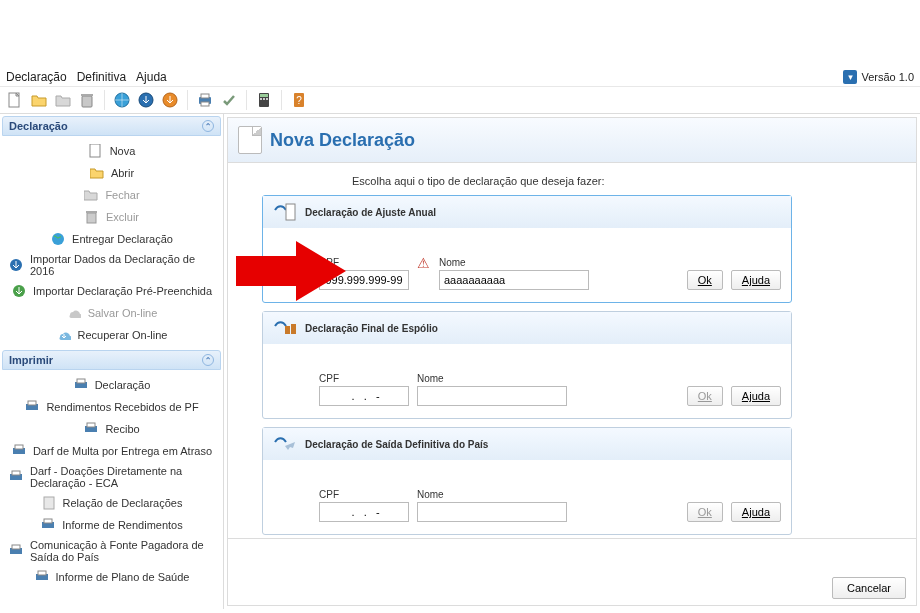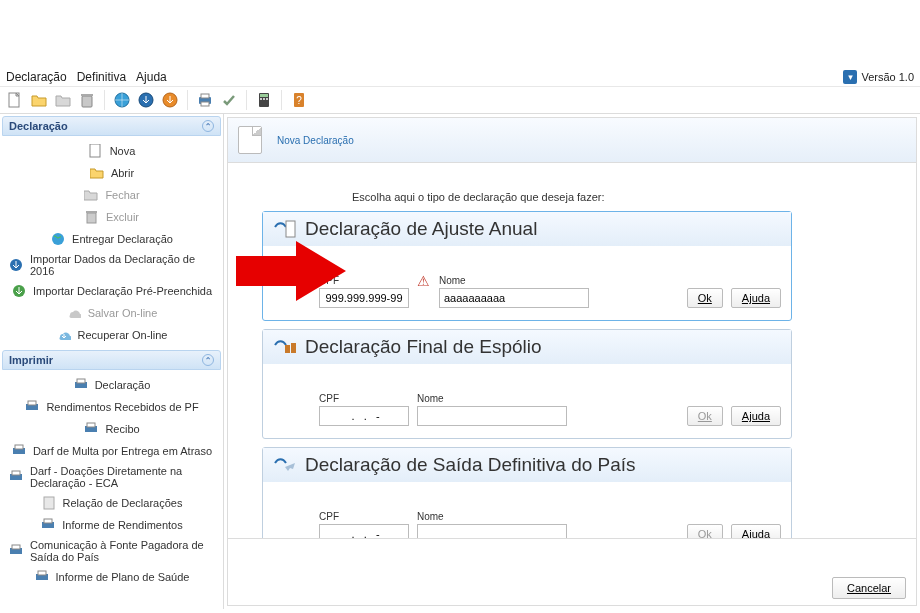--- a/index.html
+++ b/index.html
@@ -31,29 +31,29 @@
   .side-item { display: flex; align-items: center; gap: 6px; padding: 3px 4px; cursor: pointer; font-size: 11px; color: #333; justify-content: center; }
   .side-icon { width: 16px; height: 16px; display: flex; align-items: center; justify-content: center; font-size: 12px; flex-shrink: 0; }
   .side-item.disabled { color: #9a9a9a; }
 
   
   .content { flex: 1; display: flex; flex-direction: column; overflow: hidden; }
   .content-inner { flex: 1; border: 1px solid #dcdcdc; margin: 3px; position: relative; display: flex; flex-direction: column; overflow: hidden; }
   .content-header { display: flex; align-items: center; gap: 8px; padding: 8px 10px; background: linear-gradient(#f8fbff, #e6eff9); border-bottom: 1px solid #dcdcdc; }
   .header-icon { width: 24px; height: 28px; background: #fff; border: 1px solid #bbb; border-radius: 2px; position: relative; }
   .header-icon::before { content:""; position:absolute; top:0; right:0; width:8px; height:8px; background: linear-gradient(135deg, #fff 50%, #ccc 50%); border-left:1px solid #bbb; border-bottom:1px solid #bbb; }
-  .header-title { font-size: 10px; font-weight: normal; color: #2a6fb0; margin-left: 7px; }
-
-  .scroll-body { flex: 1; overflow-y: auto; padding: 24px 14px; position: relative; }
+  .header-title { font-size: 18px; font-weight: bold; color: #2a6fb0; }
+
+  .scroll-body { flex: 1; overflow-y: auto; padding: 8px 14px; position: relative; }
   .instruction { font-size: 11px; color: #333; margin: 4px 0 8px 110px; }
 
   .card { border: 1px solid #bfcfdf; border-radius: 3px; margin: 0 0 8px 20px; width: 530px; }
   .card.active { border-color: #6db3e8; }
   .card-head { padding: 6px 10px; background: linear-gradient(#f4f9ff, #e3eef9); display: flex; align-items: center; gap: 8px; }
-  .card-head-title { font-size: 19px; font-weight: normal; color: #333; }
+  .card-head-title { font-size: 10px; font-weight: bold; color: #333; }
   .card-head-icon { width: 24px; height: 20px; display: flex; align-items: center; gap: 2px; }
   .card-body { padding: 10px 10px 12px 56px; display: flex; align-items: flex-end; gap: 8px; }
   .field { display: flex; flex-direction: column; gap: 2px; }
   .field-label { font-size: 10px; color: #333; }
   .field input { border: 1px solid #bbb; padding: 3px 4px; font-size: 11px; height: 20px; }
   .cpf-input { width: 90px; text-align: center; }
   .nome-input { width: 150px; }
   .warn-icon { width: 14px; height: 14px; color: #c0392b; font-size: 14px; line-height: 14px; align-self: center; margin-bottom: 2px; }
   .btn { border: 1px solid #bbb; background: linear-gradient(#fff, #eee); padding: 3px 10px; border-radius: 2px; font-size: 11px; cursor: pointer; margin-top: 32px; }
   .btn.disabled { color: #999; }
@@ -423,17 +423,17 @@
               <input class="nome-input" value="" style="">
             </div>
             <div style="flex:1"></div>
             <button class="btn disabled"><span style="text-decoration:underline">Ok</span></button>
             <button class="btn"><span style="text-decoration:underline">Ajuda</span></button>
           </div>
         </div>
 
       </div>
       <div class="bottom-bar">
-        <button class="btn"><span style="text-decoration:underline">Cancelar</span></button>
+        <button class="btn"><span style="">Cancelar</span></button>
       </div>
     </div>
   </div>
 </div>
 
 </body></html>

